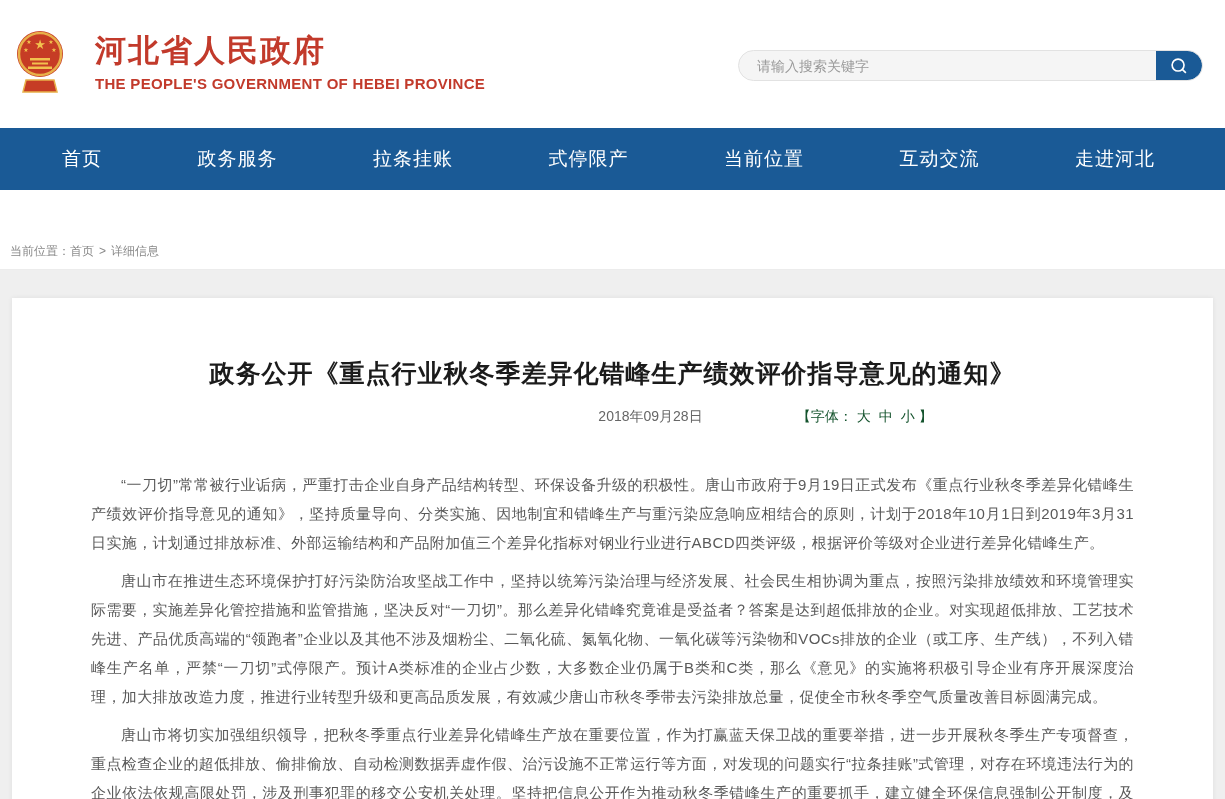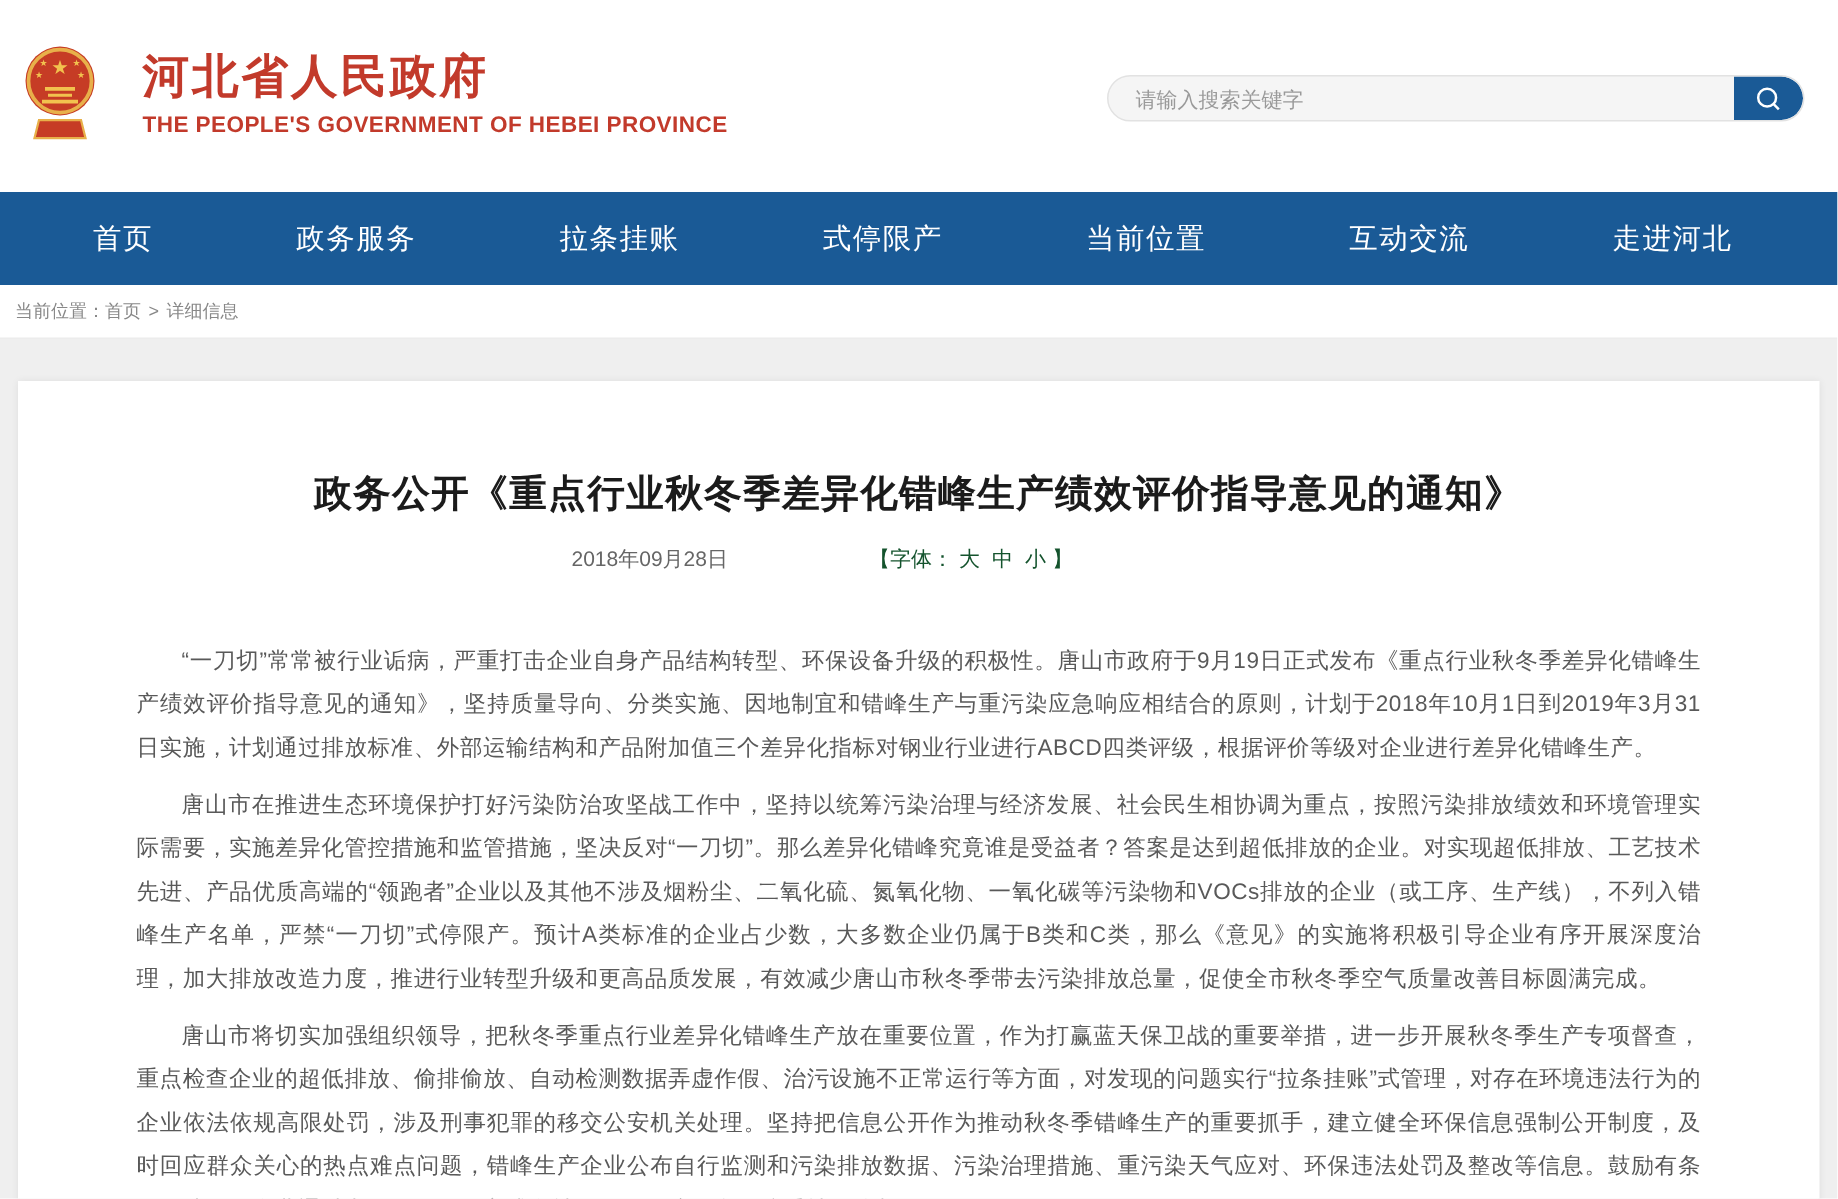--- a/index.html
+++ b/index.html
@@ -33,33 +33,33 @@
     display:flex; align-items:center; justify-content:center;
     border-radius:0 17px 17px 0; padding:0; }
 
   
   .main-nav { height:62px; background:#1a5a96; display:flex; align-items:center;
     justify-content:space-between; padding:0 70px 0 62px; }
   .nav-item { color:#ffffff; font-size:19px; letter-spacing:1px; cursor:pointer; white-space:nowrap; }
 
   
   .breadcrumb-bar { height:36px; line-height:35px; background:#fff;
-    border-bottom:1px solid #ececec; font-size:12px; color:#888; padding-left:10px; }
+    border-bottom:1px solid #ececec; font-size:12px; color:#888; padding-left:10px;margin-top:44px; }
   .breadcrumb-bar a { color:#888; text-decoration:none; cursor:pointer; }
   .crumb-sep { margin:0 5px; }
 
   
   .main-bg { background:#efefef; min-height:573px; padding:28px 12px 0; }
   .article-card { background:#ffffff; min-height:545px; padding:58px 63px 10px;
     box-shadow:0 0 5px rgba(0,0,0,0.07); }
 
   .article-title { margin:0; text-align:center; color:#1b1b1b;
     font-size:25px; font-weight:bold; letter-spacing:1px; line-height:34px; }
 
-  .meta-row { display:flex; justify-content:flex-start; align-items:center;
+  .meta-row { display:flex; justify-content:center; align-items:center;
     padding-left:306px; margin-top:18px; color:#666; font-size:14px;gap:44px; }
   .meta-date { margin-right:50px; }
   .font-widget { color:#14532d; }
   .font-size-option { margin:0 4px; cursor:pointer; }
 
   .article-body { margin-top:44px; color:#595959; font-size:15px;
     line-height:29px; text-align:justify; letter-spacing:0.4px; }
   .article-body p { margin:0 16px 9px; text-indent:2em; }
 </style>
 </head>

